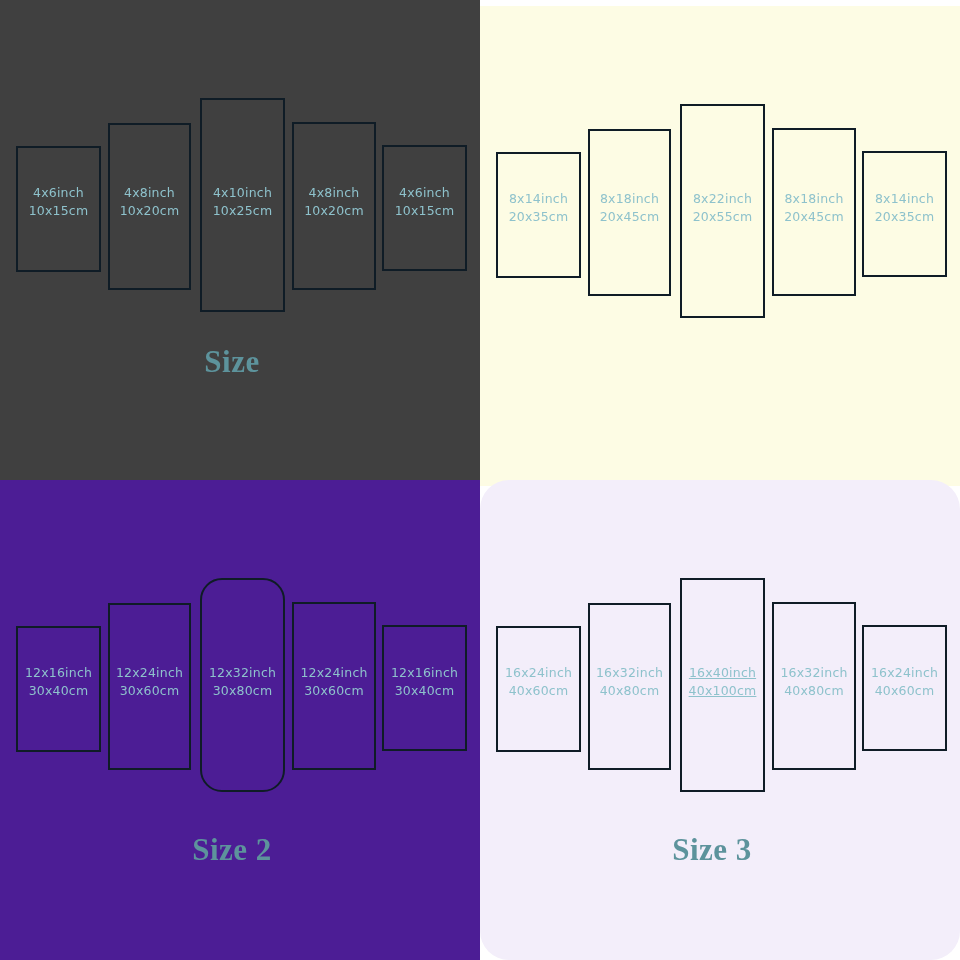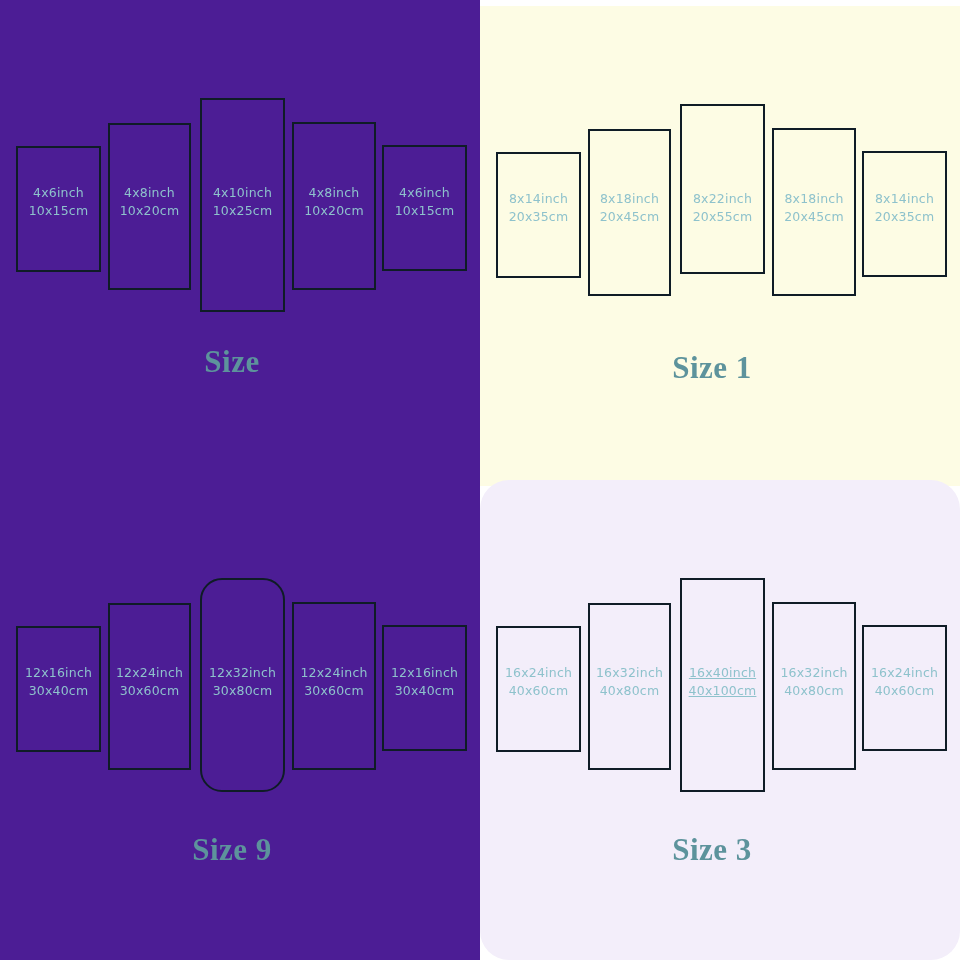--- a/index.html
+++ b/index.html
@@ -72,21 +72,21 @@
     font-family: "Liberation Serif", serif;
     font-weight: bold;
     font-size: 31px;
     letter-spacing: 0.5px;
   }
 </style>
 </head>
 <body>
 
 <div id="chart-root">
-    <div class="quadrant q0" style="background: #4c1d95;">
+    <div class="quadrant q0" style="background: #404040;">
       <div class="panel-stage">
         <div class="panel" style="left: 16px; top: 146px; width: 85px; height: 126px;">
           <div class="panel-label" style="top: 36px;">
             <span class="line">4x6inch</span>
             <span class="line">10x15cm</span>
           </div>
         </div>
         <div class="panel" style="left: 108px; top: 123px; width: 83px; height: 167px;">
           <div class="panel-label" style="top: 59px;">
             <span class="line">4x8inch</span>
@@ -121,40 +121,39 @@
             <span class="line">8x14inch</span>
             <span class="line">20x35cm</span>
           </div>
         </div>
         <div class="panel" style="left: 108px; top: 123px; width: 83px; height: 167px;">
           <div class="panel-label" style="top: 59px;">
             <span class="line">8x18inch</span>
             <span class="line">20x45cm</span>
           </div>
         </div>
-        <div class="panel" style="left: 200px; top: 98px; width: 85px; height: 170px;">
+        <div class="panel" style="left: 200px; top: 98px; width: 85px; height: 214px;">
           <div class="panel-label" style="top: 84px;">
             <span class="line">8x22inch</span>
             <span class="line">20x55cm</span>
           </div>
         </div>
         <div class="panel" style="left: 292px; top: 122px; width: 84px; height: 168px;">
           <div class="panel-label" style="top: 60px;">
             <span class="line">8x18inch</span>
             <span class="line">20x45cm</span>
           </div>
         </div>
         <div class="panel" style="left: 382px; top: 145px; width: 85px; height: 126px;">
           <div class="panel-label" style="top: 37px;">
             <span class="line">8x14inch</span>
             <span class="line">20x35cm</span>
           </div>
         </div>
       </div>
-      <div class="size-title" style="top: 344px;">Size 1</div>
     </div>
     <div class="quadrant q2" style="background: #4c1d95;">
       <div class="panel-stage">
         <div class="panel" style="left: 16px; top: 146px; width: 85px; height: 126px;">
           <div class="panel-label" style="top: 36px;">
             <span class="line">12x16inch</span>
             <span class="line">30x40cm</span>
           </div>
         </div>
         <div class="panel" style="left: 108px; top: 123px; width: 83px; height: 167px;">
@@ -175,21 +174,21 @@
             <span class="line">30x60cm</span>
           </div>
         </div>
         <div class="panel" style="left: 382px; top: 145px; width: 85px; height: 126px;">
           <div class="panel-label" style="top: 37px;">
             <span class="line">12x16inch</span>
             <span class="line">30x40cm</span>
           </div>
         </div>
       </div>
-      <div class="size-title" style="top: 352px;">Size 9</div>
+      <div class="size-title" style="top: 352px;">Size 2</div>
     </div>
     <div class="quadrant q3" style="background: rgb(243, 238, 250);">
       <div class="panel-stage">
         <div class="panel" style="left: 16px; top: 146px; width: 85px; height: 126px;">
           <div class="panel-label" style="top: 36px;">
             <span class="line">16x24inch</span>
             <span class="line">40x60cm</span>
           </div>
         </div>
         <div class="panel" style="left: 108px; top: 123px; width: 83px; height: 167px;">

